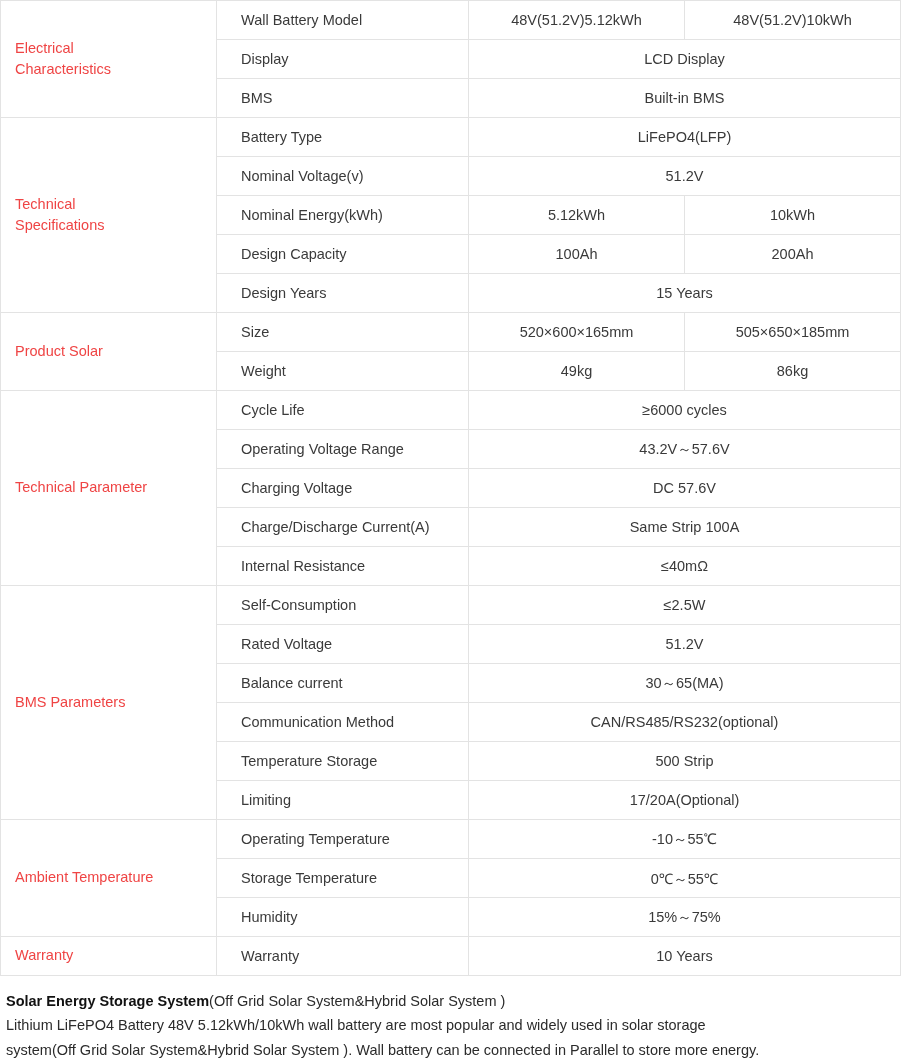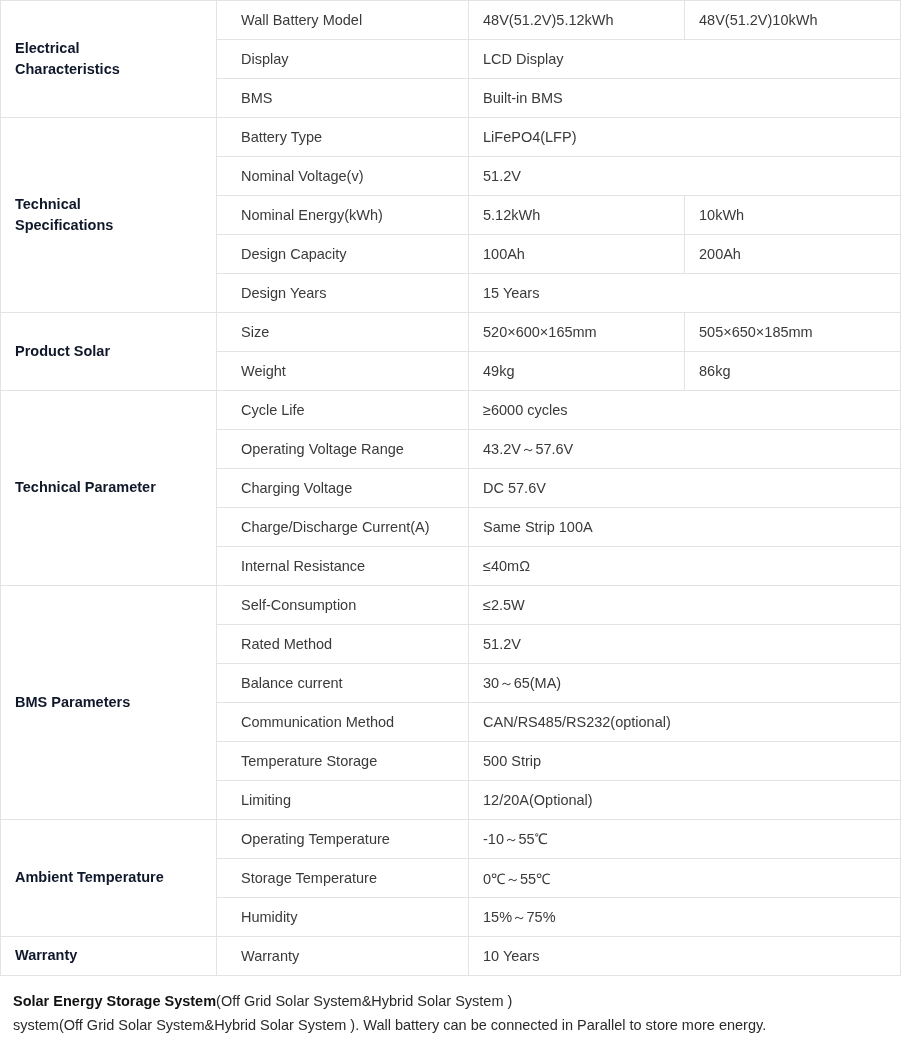--- a/index.html
+++ b/index.html
@@ -23,34 +23,35 @@
   #spec-table td {
     border: 1px solid #e3e3e3;
     padding: 0 14px;
     font-size: 14.5px;
     color: #3a3a3a;
     height: 38px;
     vertical-align: middle;
     background: #ffffff;
   }
   #spec-table td.group {
-    font-weight: bold;
+    font-weight: normal;
     font-size: 14.5px;
-    color: #0f172a;
+    color: #ef4444;
     padding-left: 14px;
     line-height: 1.45;
   }
   #spec-table td.param {
     padding-left: 24px;
   }
   #spec-table td.value {
+    text-align: center;
   }
   
   .footer {
-    padding: 14px 6px 0 13px;
+    padding: 14px 6px 0 6px;
     font-size: 14.5px;
     line-height: 1.55;
     color: #2b2b2b;
   }
   .footer .lead {
     font-weight: bold;
     color: #111111;
   }
   .footer p {
     margin: 0 0 2px 0;
@@ -135,38 +136,38 @@
       <tr>
         <td class="param">Internal Resistance</td>
         <td class="value" colspan="2">≤40mΩ</td>
       </tr>
       <tr>
         <td class="group" rowspan="6">BMS Parameters</td>
         <td class="param">Self-Consumption</td>
         <td class="value" colspan="2">≤2.5W</td>
       </tr>
       <tr>
-        <td class="param">Rated Method</td>
+        <td class="param">Rated Voltage</td>
         <td class="value" colspan="2">51.2V</td>
       </tr>
       <tr>
         <td class="param">Balance current</td>
         <td class="value" colspan="2">30～65(MA)</td>
       </tr>
       <tr>
         <td class="param">Communication Method</td>
         <td class="value" colspan="2">CAN/RS485/RS232(optional)</td>
       </tr>
       <tr>
         <td class="param">Temperature Storage</td>
         <td class="value" colspan="2">500 Strip</td>
       </tr>
       <tr>
         <td class="param">Limiting</td>
-        <td class="value" colspan="2">12/20A(Optional)</td>
+        <td class="value" colspan="2">17/20A(Optional)</td>
       </tr>
       <tr>
         <td class="group" rowspan="3">Ambient Temperature</td>
         <td class="param">Operating Temperature</td>
         <td class="value" colspan="2">-10～55℃</td>
       </tr>
       <tr>
         <td class="param">Storage Temperature</td>
         <td class="value" colspan="2">0℃～55℃</td>
       </tr>
@@ -179,14 +180,15 @@
         <td class="param">Warranty</td>
         <td class="value" colspan="2">10 Years</td>
       </tr>
     </tbody>
 </table>
 
 <div class="footer">
   <p>
     <span class="lead">Solar Energy Storage System</span><span>(Off Grid Solar System&amp;Hybrid Solar System )</span>
   </p>
+  <p>Lithium LiFePO4 Battery 48V 5.12kWh/10kWh wall battery are most popular and widely used in solar storage</p>
   <p>system(Off Grid Solar System&amp;Hybrid Solar System ). Wall battery can be connected in Parallel to store more energy.</p>
 </div>
 
 </body></html>

